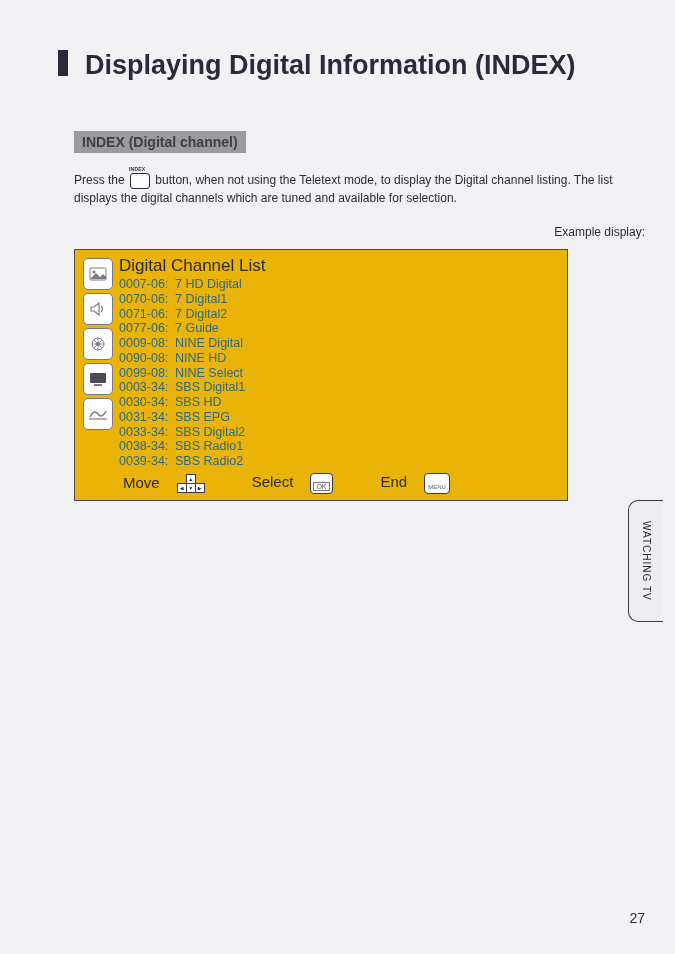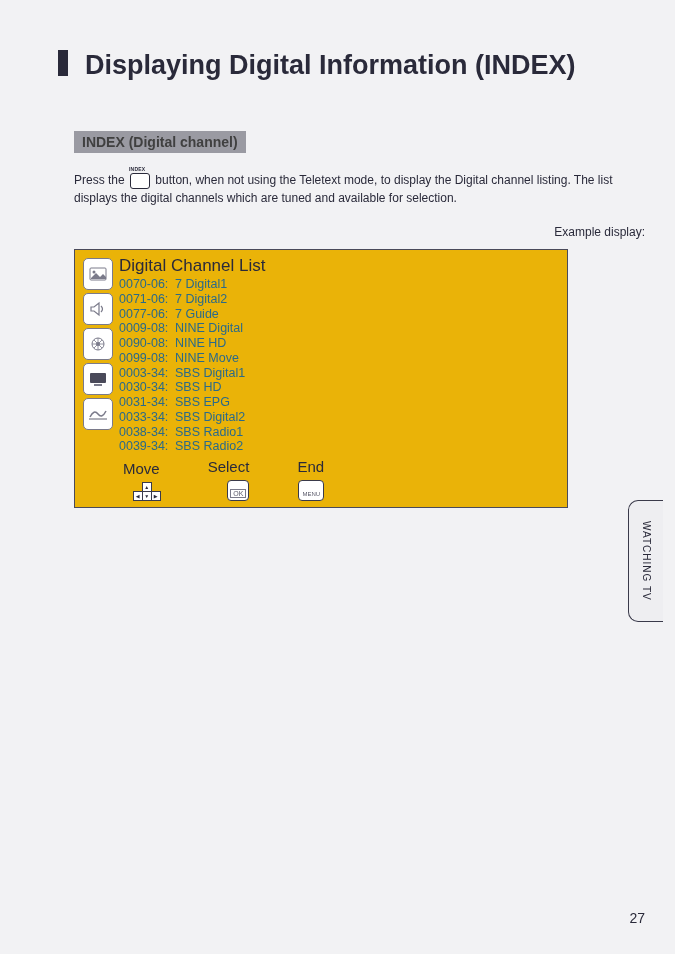--- a/index.html
+++ b/index.html
@@ -127,23 +127,22 @@
     display: flex;
     align-items: center;
     margin-top: 4px;
     margin-left: 40px;
     gap: 48px;
     font-size: 15px;
     color: #2a2a3a;
   }
   .footer-item {
     display: flex;
-    align-items: flex-end;
-    gap: 5px;
-    flex-direction: column;
+    align-items: flex-start;
+    gap: 17px;
   }
   .keycluster {
     display: grid;
     grid-template-columns: repeat(3, 9px);
     grid-template-rows: repeat(2, 9px);
     gap: 0px;
   }
   .key {
     width: 8px;
     height: 8px;
@@ -248,20 +247,24 @@
           <svg width="20" height="14" viewBox="0 0 20 14">
               <path d="M2 10 Q6 2 10 7 Q14 12 18 4" fill="none" stroke="#7a7a8a" stroke-width="1.5"></path>
               <rect x="1" y="11" width="18" height="2" fill="#b0b0b8"></rect>
             </svg>
         </div>
       </div>
       <div class="list-area">
         <div class="list-title">Digital Channel List</div>
         <div>
           <div class="channel-row">
+              <span class="ch-num">0007-06:</span>
+              <span>7 HD Digital</span>
+            </div>
+          <div class="channel-row">
               <span class="ch-num">0070-06:</span>
               <span>7 Digital1</span>
             </div>
           <div class="channel-row">
               <span class="ch-num">0071-06:</span>
               <span>7 Digital2</span>
             </div>
           <div class="channel-row">
               <span class="ch-num">0077-06:</span>
               <span>7 Guide</span>
@@ -269,21 +272,21 @@
           <div class="channel-row">
               <span class="ch-num">0009-08:</span>
               <span>NINE Digital</span>
             </div>
           <div class="channel-row">
               <span class="ch-num">0090-08:</span>
               <span>NINE HD</span>
             </div>
           <div class="channel-row">
               <span class="ch-num">0099-08:</span>
-              <span>NINE Move</span>
+              <span>NINE Select</span>
             </div>
           <div class="channel-row">
               <span class="ch-num">0003-34:</span>
               <span>SBS Digital1</span>
             </div>
           <div class="channel-row">
               <span class="ch-num">0030-34:</span>
               <span>SBS HD</span>
             </div>
           <div class="channel-row">

